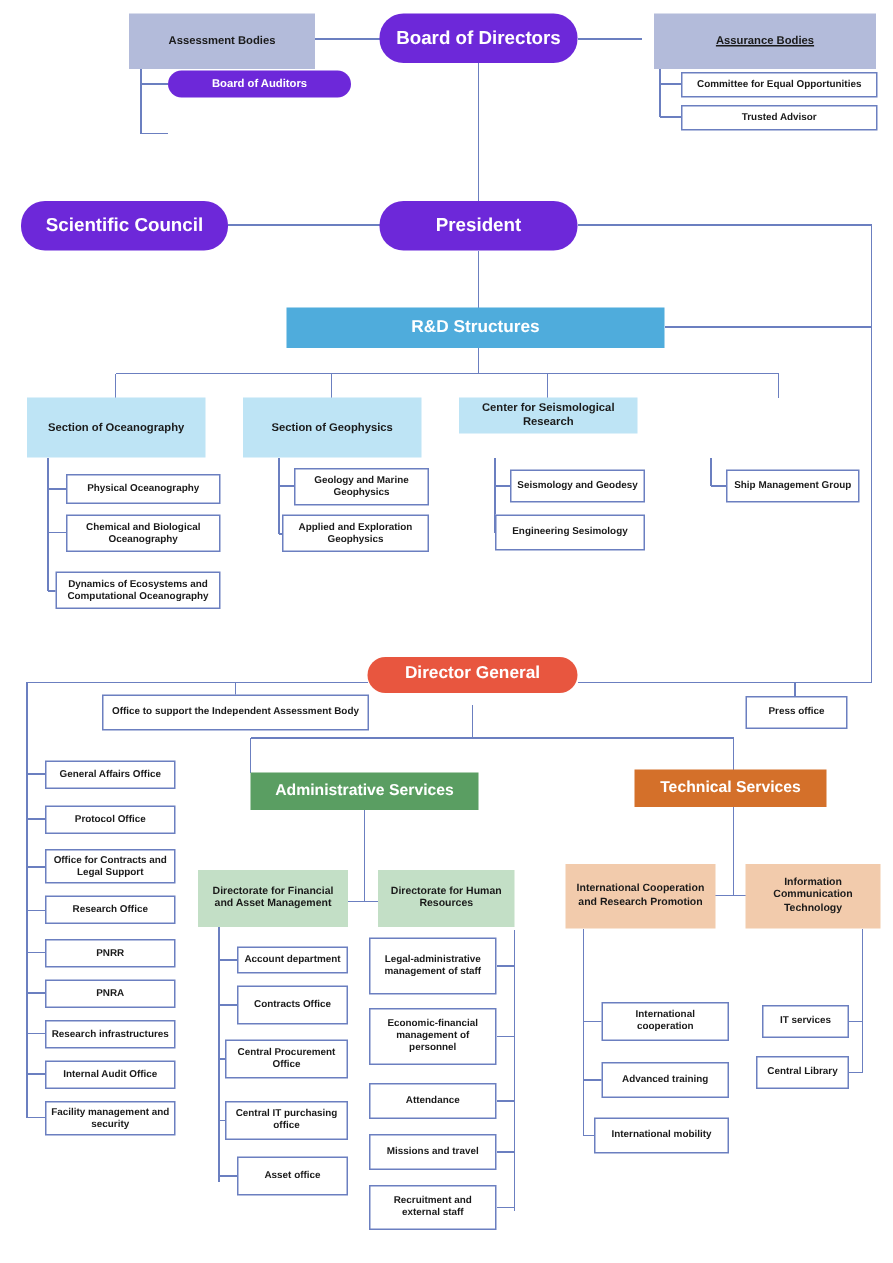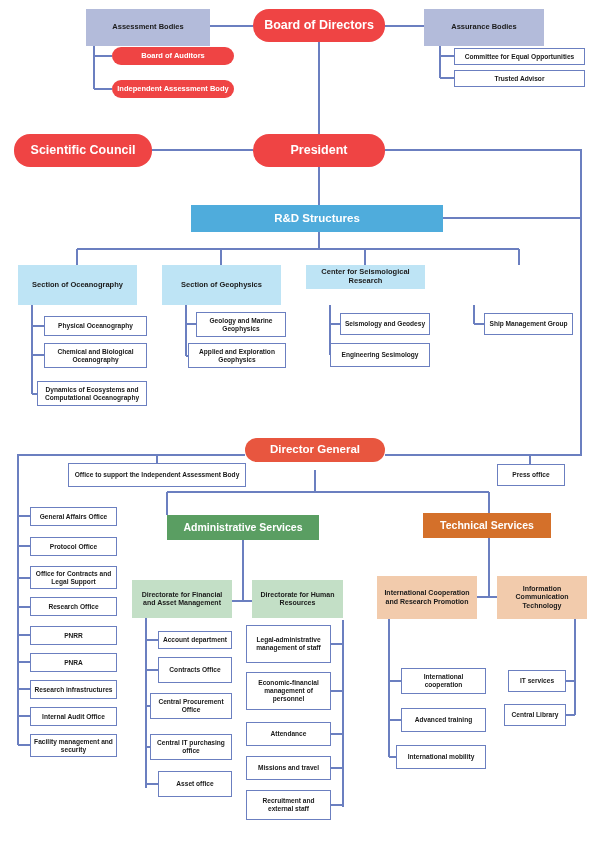--- a/index.html
+++ b/index.html
@@ -28,21 +28,21 @@
     align-items:center;
     justify-content:center;
     text-align:center;
     line-height:1.18;
     z-index:3;
   }
   .node span{display:block;padding:0 3px;}
 
   
   .pill-dark{
-    background:#ef4444;
+    background:#6d28d9;
     color:#ffffff;
     border-radius:14px;
     font-weight:bold;
   }
   .pill-dark.big{font-size:12.5px;border-radius:16px;}
   .pill-dark.small{font-size:7.5px;border-radius:11px;}
 
   
   .pill-red{
     background:#E8563F;
@@ -221,31 +221,28 @@
   </svg>
 
   <div class="node flat-peri" style="left:86px;top:9px;width:124px;height:37px;">
     <span>Assessment Bodies</span>
   </div>
 
   <div class="node pill-dark big" style="left:253px;top:9px;width:132px;height:33px;">
     <span>Board of Directors</span>
   </div>
 
-  <div class="node flat-peri" style="left:424px;top:9px;width:120px;height:37px;">
+  <div class="node flat-peri" style="left:436px;top:9px;width:148px;height:37px;text-decoration:underline;">
     <span>Assurance Bodies</span>
   </div>
 
   <div class="node pill-dark small" style="left:112px;top:47px;width:122px;height:18px;">
     <span>Board of Auditors</span>
   </div>
 
-  <div class="node pill-dark small" style="left:112px;top:80px;width:122px;height:18px;">
-    <span>Independent Assessment Body</span>
-  </div>
 
   <div class="node leaf" style="left:454px;top:48px;width:131px;height:17px;">
     <span>Committee for Equal Opportunities</span>
   </div>
 
   <div class="node leaf" style="left:454px;top:70px;width:131px;height:17px;">
     <span>Trusted Advisor</span>
   </div>
 
   <div class="node pill-dark big" style="left:14px;top:134px;width:138px;height:33px;">

